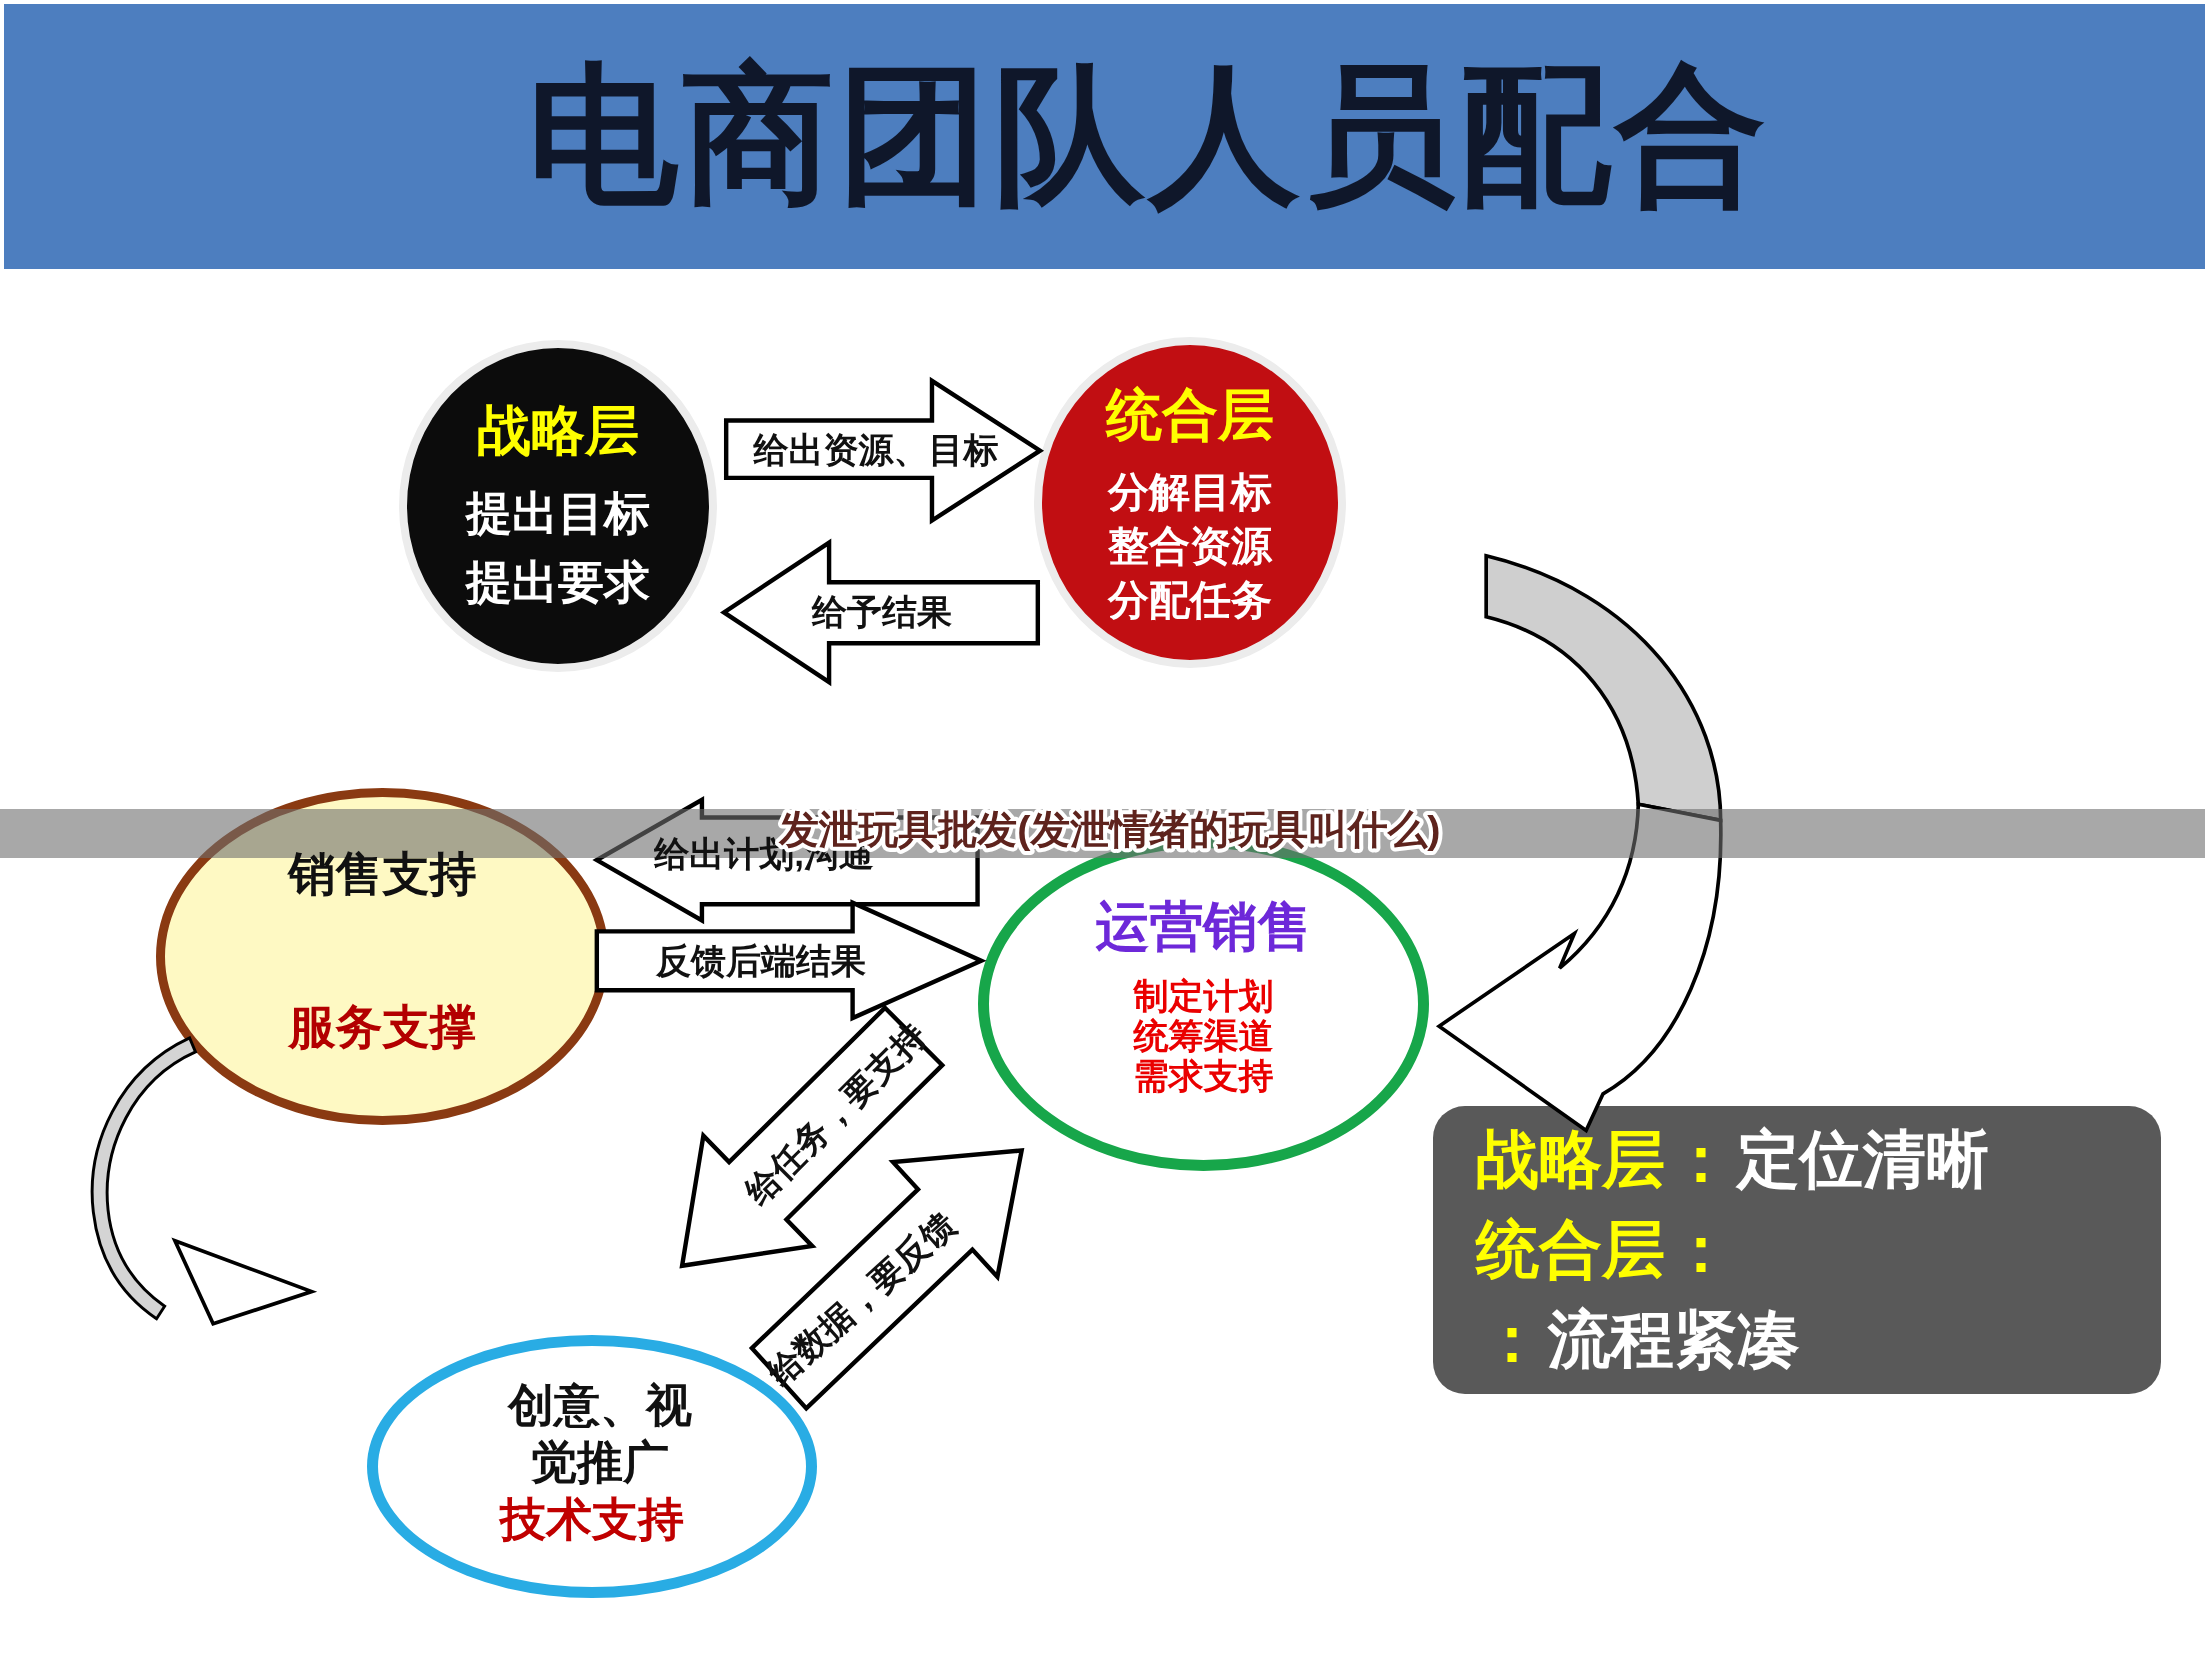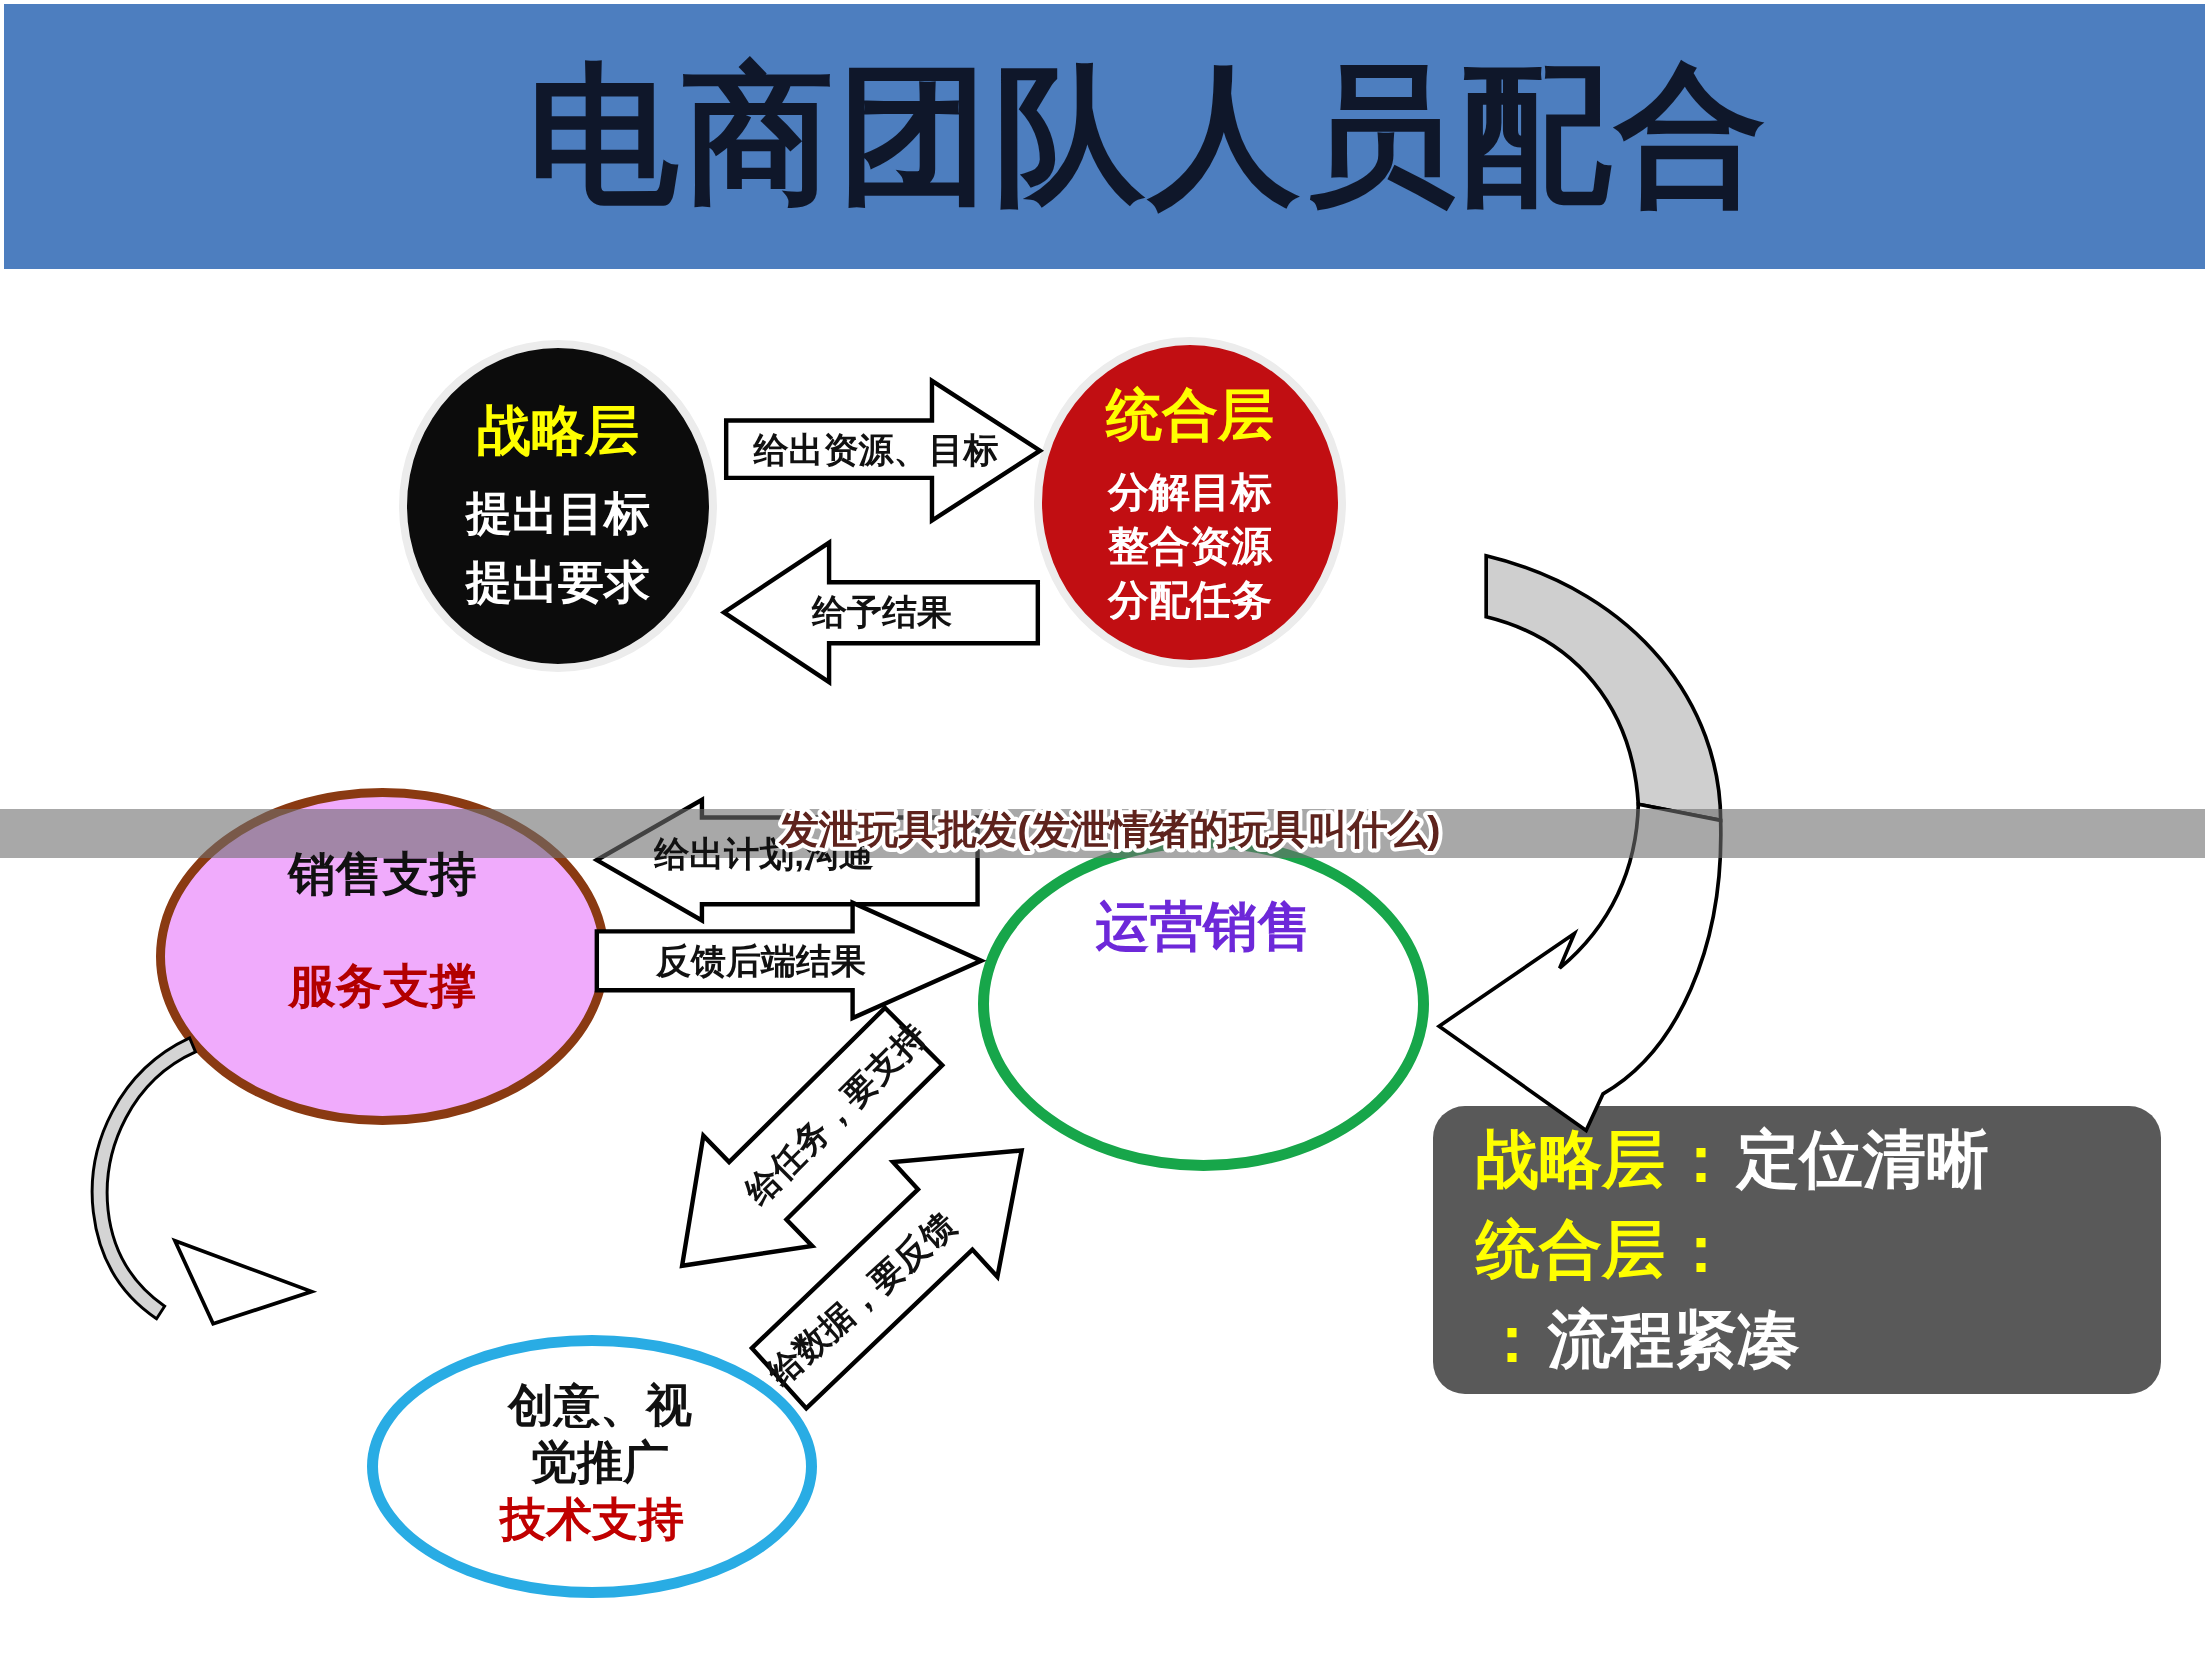--- a/index.html
+++ b/index.html
@@ -19,22 +19,22 @@
   .node-strategy{left:399px;top:340px;width:318px;height:332px;background:#0c0c0c;
        border:8px solid #ececec;justify-content:center;}
   .node-strategy .t{color:#ffff00;font-size:54px;font-weight:800;margin-bottom:10.3px;}
   .node-strategy .l{color:#ffffff;font-size:46px;font-weight:600;line-height:69px;}
 
   .node-integration{left:1034px;top:337px;width:312px;height:331px;background:#c10e12;
        border:8px solid #ececec;justify-content:center;}
   .node-integration .t{color:#ffff00;font-size:56px;font-weight:800;margin-bottom:11.8px;}
   .node-integration .l{color:#ffffff;font-size:41px;font-weight:600;line-height:54px;}
 
-  .node-sales{left:156px;top:788px;width:453px;height:337px;background:#f0abfc;
-       border:9.6px solid #8a3a12;padding-top:46px;}
+  .node-sales{left:156px;top:788px;width:453px;height:337px;background:#fef9c3;
+       border:9.6px solid #8a3a12;padding-top:46px;gap:41px;}
   .node-sales .t{color:#111111;font-size:47px;font-weight:700;position:relative;z-index:60;}
   .node-sales .s{color:#b30000;font-size:47px;font-weight:800;margin-top:49px;
        position:relative;z-index:60;}
 
   .node-operation{left:978px;top:837px;width:451px;height:334px;background:#ffffff;
        border:11px solid #17a64a;padding-top:43px;}
   .node-operation .t{color:#6d28d9;font-size:54px;font-weight:800;position:relative;z-index:60;}
   .node-operation .l{color:#ea0000;font-size:35px;font-weight:700;line-height:40px;
        position:relative;z-index:60;}
   .node-operation .lines{margin-top:11.8px;}
@@ -111,20 +111,25 @@
   <div class="l">分配任务</div>
 </div>
 
 <div class="abs ellipse node-sales">
   <div class="t">销售支持</div>
   <div class="s">服务支撑</div>
 </div>
 
 <div class="abs ellipse node-operation">
   <div class="t">运营销售</div>
+  <div class="lines">
+    <div class="l">制定计划</div>
+    <div class="l">统筹渠道</div>
+    <div class="l">需求支持</div>
+  </div>
 </div>
 
 <div class="abs ellipse node-creative">
   <div class="l">创意、视</div>
   <div class="l">觉推广</div>
   <div class="s">技术支持</div>
 </div>
 
 <div class="abs wm-band"></div>
 

